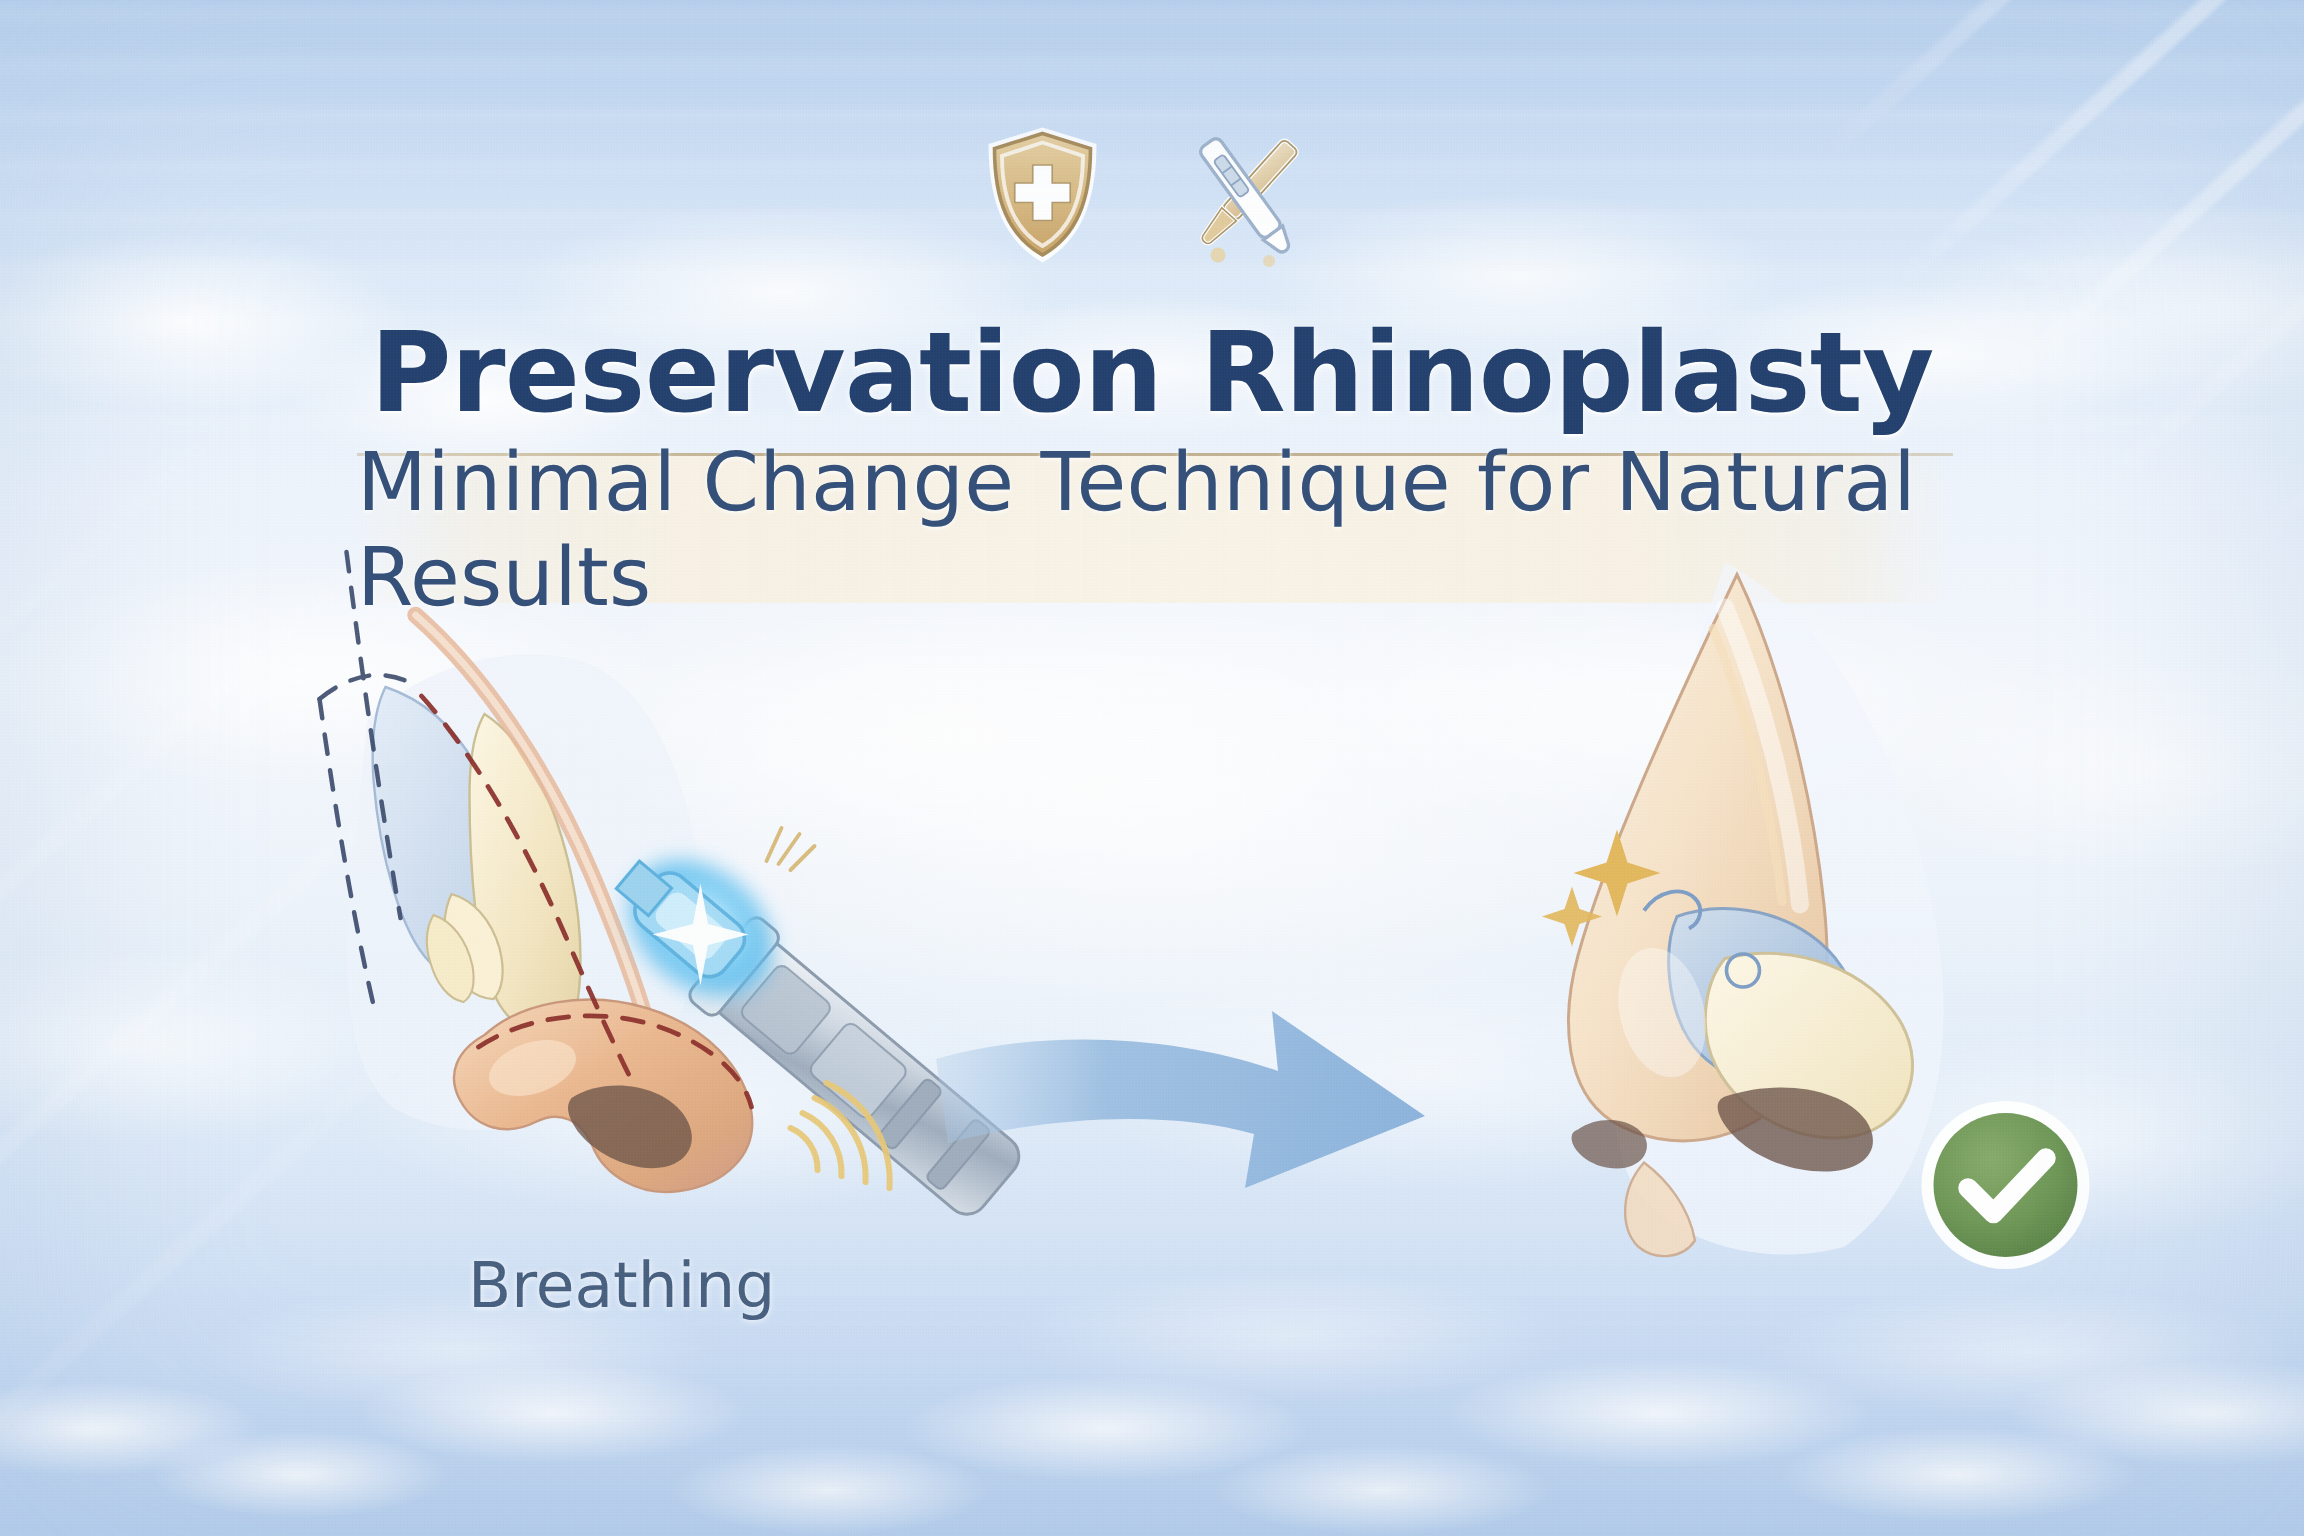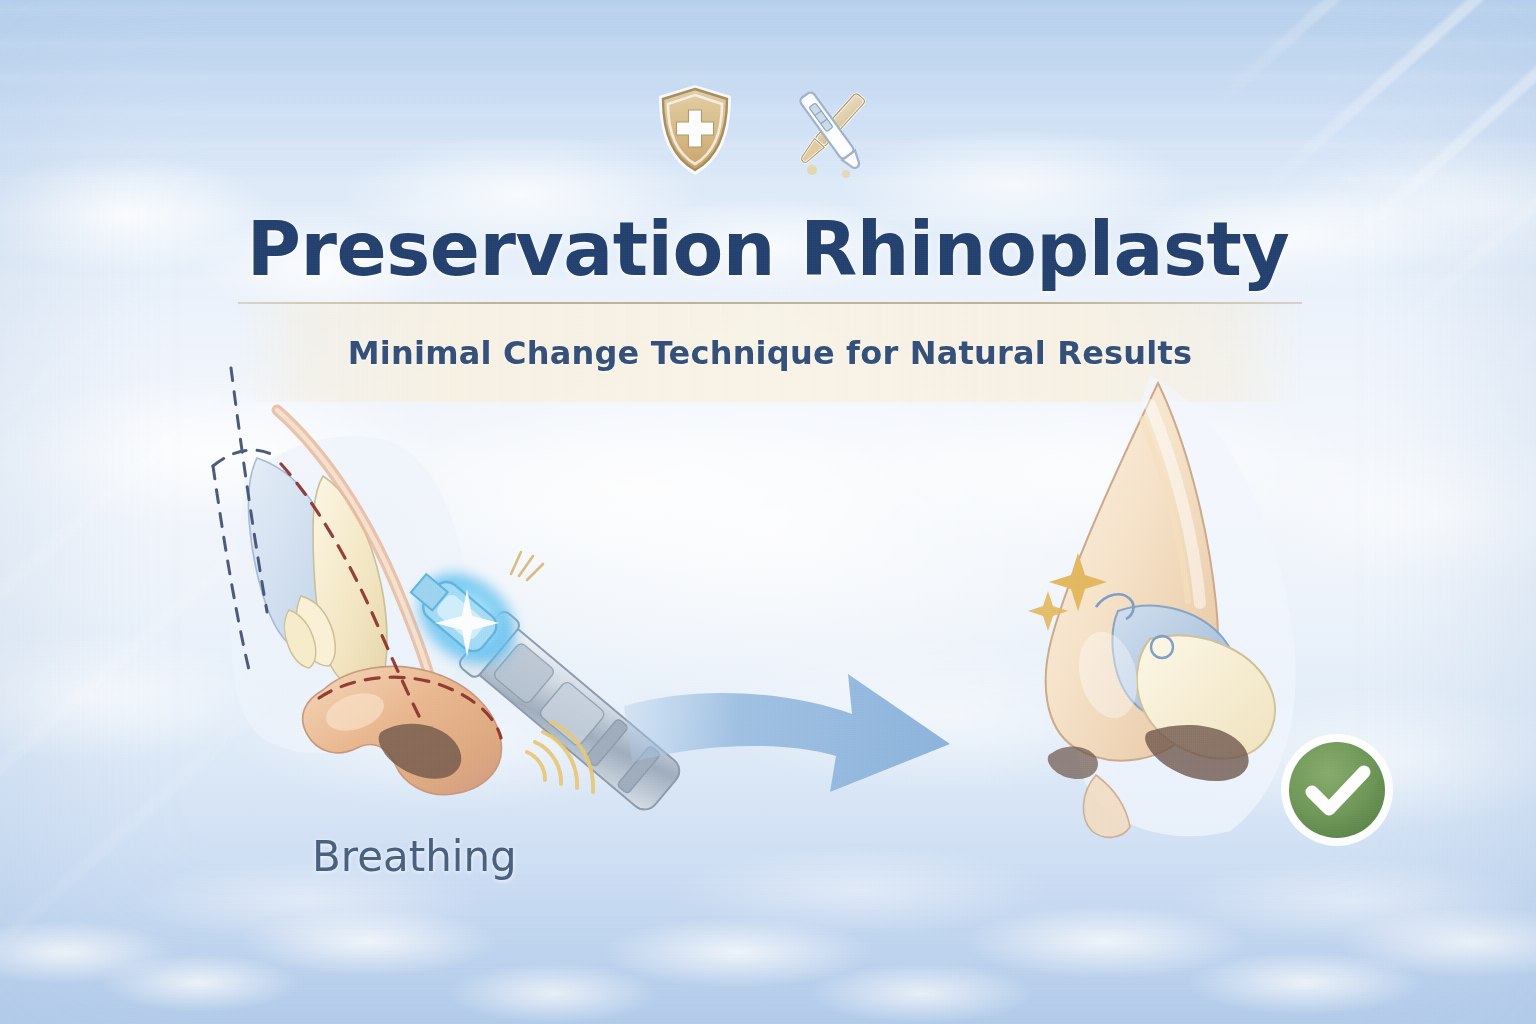--- a/index.html
+++ b/index.html
@@ -170,26 +170,26 @@
   }
   .subtitle-band::after {
     content: "";
     position: absolute;
     left: 0; right: 0; top: -2px;
     height: 2px;
     background: linear-gradient(90deg, rgba(190,172,136,0) 0%, rgba(170,150,112,.55) 25%, rgba(170,150,112,.55) 75%, rgba(190,172,136,0) 100%);
   }
   .subtitle {
     font-family: "DejaVu Sans", sans-serif;
-    font-size: 32px;
-    font-weight: 700;
+    font-size: 54px;
+    font-weight: 400;
     color: #35517a;
     letter-spacing: 0.2px;
     text-shadow: 0 1px 3px rgba(255,255,255,.8);
-    margin: 11px;
+    margin: 0;
     position: relative;
     z-index: 2;
   }
 
   
   .stage {
     position: absolute;
     inset: 0;
     pointer-events: none;
     border-radius: 16px;

